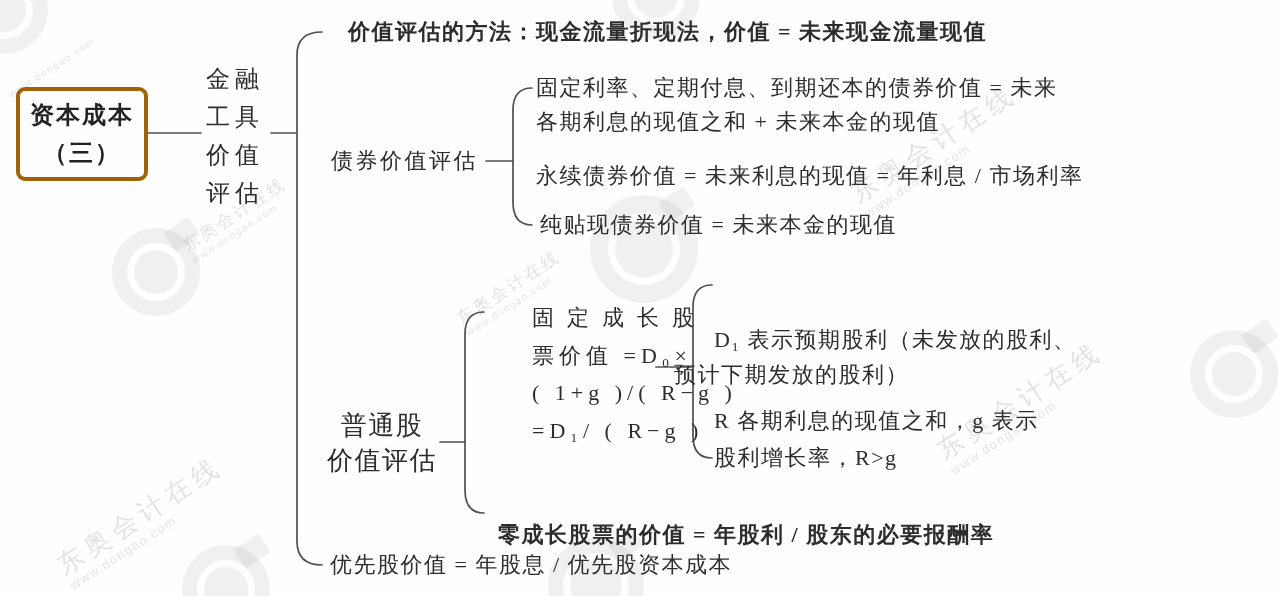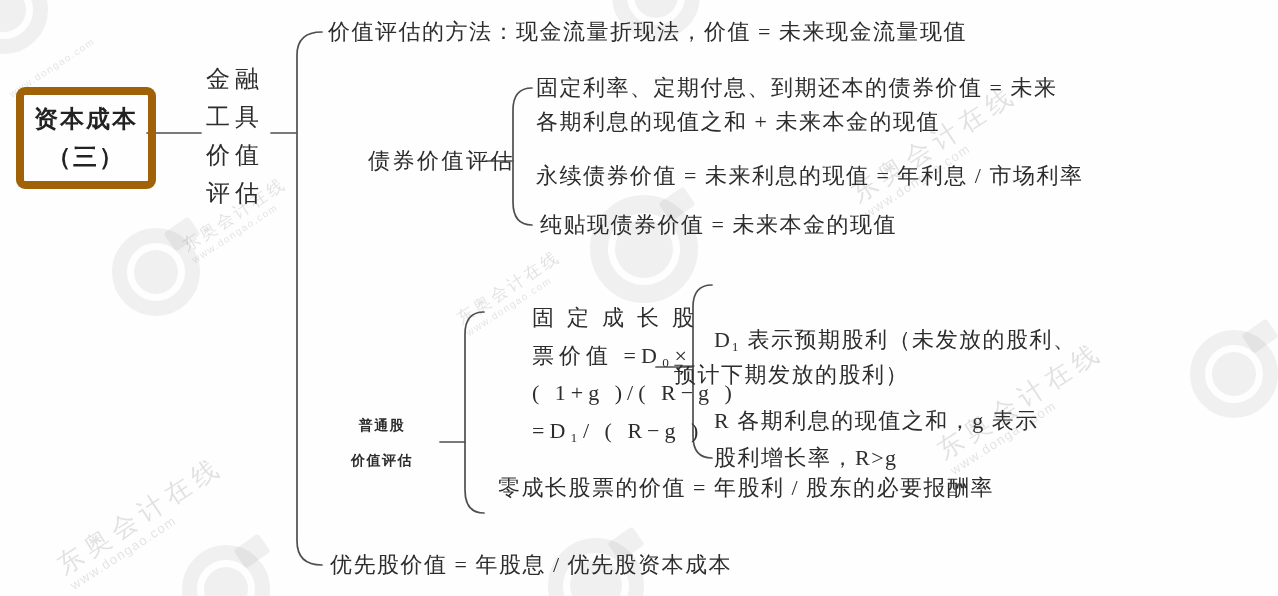--- a/index.html
+++ b/index.html
@@ -12,31 +12,31 @@
   
   .connectors{position:absolute;left:0;top:0;z-index:2;pointer-events:none;}
   .connectors path{fill:none;stroke:#4f4f4f;stroke-width:1.7;stroke-linecap:round;}
   
   .node{
     position:absolute;white-space:nowrap;transform:translateY(-50%);
     font-size:22px;letter-spacing:1.5px;z-index:3;line-height:1;
   }
   .root-box{
     position:absolute;left:16px;top:87px;width:124px;height:86px;
-    border:8px solid #a16207;border-radius:9px;z-index:3;
+    border:4px solid #a16207;border-radius:9px;z-index:3;
     display:flex;flex-direction:column;align-items:center;justify-content:center;
     gap:6px;background:transparent;
   }
   .root-box .line{font-size:24px;font-weight:bold;letter-spacing:2px;color:#222;}
   .trunk-label{position:absolute;left:206px;top:60px;z-index:3;}
   .trunk-label .line{font-size:24px;letter-spacing:5px;line-height:38px;height:38px;}
-  .node-label{letter-spacing:2.5px;margin-left:37px;}
+  .node-label{letter-spacing:2.5px;}
   .stock-label{
     position:absolute;left:326px;top:408px;width:112px;z-index:3;
-    text-align:center;font-size:14px;letter-spacing:1.5px;line-height:35px;font-weight:bold;
+    text-align:center;font-size:26px;letter-spacing:1.5px;line-height:35px;
   }
   .formula{position:absolute;left:492px;top:299px;width:170px;z-index:3;font-size:22px;margin-left:40px;}
   .formula .fline{line-height:37.5px;height:37.5px;letter-spacing:5px;white-space:nowrap;}
   .formula .fline.wide{letter-spacing:13px;}
   
   .wm{position:absolute;z-index:1;pointer-events:none;}
   .wm-logo{
     position:absolute;width:58px;height:58px;border-radius:50%;
     border:15px solid rgba(25,25,25,0.062);
   }
@@ -117,21 +117,21 @@
     <div class="line">（三）</div>
   </div>
 
   <div class="trunk-label">
     <div class="line">金融</div>
     <div class="line">工具</div>
     <div class="line">价值</div>
     <div class="line">评估</div>
   </div>
 
-  <div class="node" style="left:328px;top:32px;">价值评估的方法：现金流量折现法，价值 = 未来现金流量现值</div>
+  <div class="node" style="left:348px;top:32px;font-weight:bold;">价值评估的方法：现金流量折现法，价值 = 未来现金流量现值</div>
 
   <div class="node node-label" style="left:331px;top:161px;">债券价值评估</div>
   <div class="node" style="left:536px;top:88px;">固定利率、定期付息、到期还本的债券价值 = 未来</div>
   <div class="node" style="left:536px;top:122px;">各期利息的现值之和 + 未来本金的现值</div>
   <div class="node" style="left:536px;top:176px;">永续债券价值 = 未来利息的现值 = 年利息 / 市场利率</div>
   <div class="node" style="left:540px;top:225px;">纯贴现债券价值 = 未来本金的现值</div>
 
   <div class="stock-label">
     <div>普通股</div>
     <div>价值评估</div>
@@ -142,17 +142,17 @@
     <div class="fline">票价值 =D₀×</div>
     <div class="fline">( 1+g )/( R−g )</div>
     <div class="fline">=D₁/ ( R−g )</div>
   </div>
 
   <div class="node" style="left:714px;top:340px;">D₁ 表示预期股利（未发放的股利、</div>
   <div class="node" style="left:674px;top:375px;">预计下期发放的股利）</div>
   <div class="node" style="left:714px;top:421px;">R 各期利息的现值之和，g 表示</div>
   <div class="node" style="left:714px;top:458px;">股利增长率，R&gt;g</div>
 
-  <div class="node" style="left:498px;top:488px;">零成长股票的价值 = 年股利 / 股东的必要报酬率</div>
+  <div class="node" style="left:498px;top:535px;font-weight:bold;">零成长股票的价值 = 年股利 / 股东的必要报酬率</div>
 
   <div class="node" style="left:330px;top:565px;">优先股价值 = 年股息 / 优先股资本成本</div>
 
 </div>
 
 </body></html>

